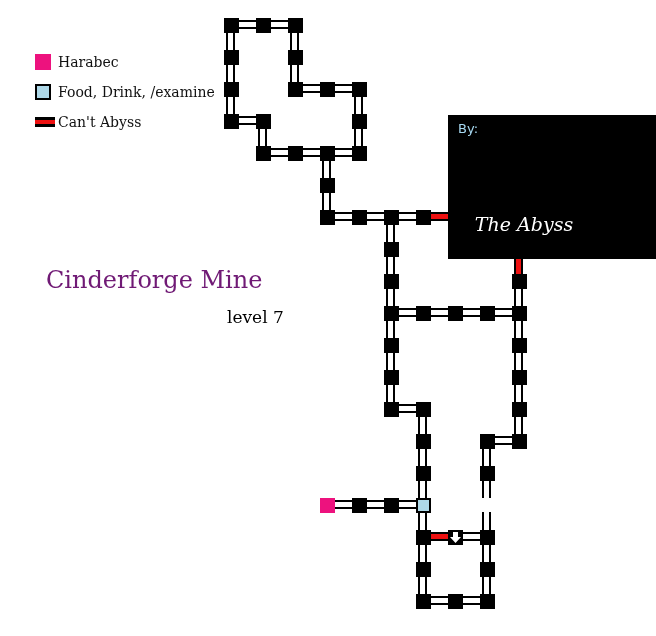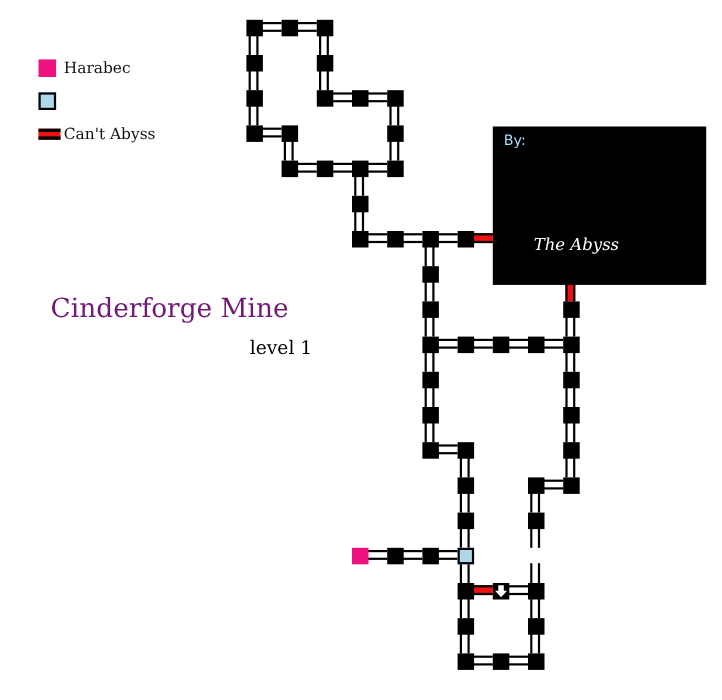--- a/index.html
+++ b/index.html
@@ -16,28 +16,28 @@
              display:flex;align-items:center;justify-content:center;}
   .icon-cantpass{width:20px;height:10px;background:var(--red);
                  border-top:3px solid #000;border-bottom:3px solid #000;margin-right:3px;}
   .legend-label{font-size:14px;color:#111;white-space:nowrap;}
 
   
   .title{position:absolute;left:46px;top:266px;font-size:24px;color:#701a75;white-space:nowrap;}
   .subtitle{position:absolute;left:227px;top:307px;font-size:17px;color:#000;white-space:nowrap;}
 
   
-  .infobox{position:absolute;left:448px;top:115px;width:194px;height:144px;
-           background:#000;z-index:3;}
+  .infobox{position:absolute;left:448px;top:115px;width:161px;height:144px;
+           background:#000;z-index:3;padding-left:47px;}
   .byline{position:absolute;left:10px;top:6px;display:flex;align-items:baseline;
           color:var(--icecold);font-family:"DejaVu Sans",sans-serif;}
   .by{font-size:13px;margin-right:4px;}
   .author{font-size:26px;letter-spacing:1px;}
   .zone{position:absolute;top:98px;left:0;width:152px;text-align:center;
-        color:var(--zonewhite);font-style:italic;font-size:15px;}
+        color:var(--zonewhite);font-style:italic;font-size:19px;}
 
   
   #map .room{position:absolute;width:15px;height:15px;background:#000;
              box-sizing:border-box;z-index:2;}
   #map .room.harabec{background:var(--pink);}
   #map .room.examine{background:var(--blue);border:2px solid #000;}
   #map .room.down{display:flex;align-items:center;justify-content:center;}
   #map .link{position:absolute;box-sizing:border-box;z-index:1;background:transparent;}
   #map .link.h{height:9px;border-top:2px solid #000;border-bottom:2px solid #000;}
   #map .link.v{width:9px;border-left:2px solid #000;border-right:2px solid #000;}
@@ -48,29 +48,30 @@
 
 <div class="canvas">
 
   <div class="legend">
     <div class="legend-item">
       <span class="legend-icon icon-harabec"></span>
       <span class="legend-label">Harabec</span>
     </div>
     <div class="legend-item">
       <span class="legend-icon icon-examine"></span>
+      <span class="legend-label">Food, Drink, /examine</span>
     </div>
     <div class="legend-item">
       <span class="legend-icon icon-cantpass"></span>
       <span class="legend-label">Can't Abyss</span>
     </div>
   </div>
 
   <div class="title">Cinderforge Mine</div>
-  <div class="subtitle">level 1</div>
+  <div class="subtitle">level 7</div>
 
   <div id="map">
       <div class="link h" style="left: 238px; top: 20px; width: 18px;"></div>
       <div class="link h" style="left: 270px; top: 20px; width: 18px;"></div>
       <div class="link v" style="left: 226px; top: 32px; height: 18px;"></div>
       <div class="link v" style="left: 290px; top: 32px; height: 18px;"></div>
       <div class="link v" style="left: 226px; top: 64px; height: 18px;"></div>
       <div class="link v" style="left: 290px; top: 64px; height: 18px;"></div>
       <div class="link h" style="left: 302px; top: 84px; width: 18px;"></div>
       <div class="link h" style="left: 334px; top: 84px; width: 18px;"></div>

